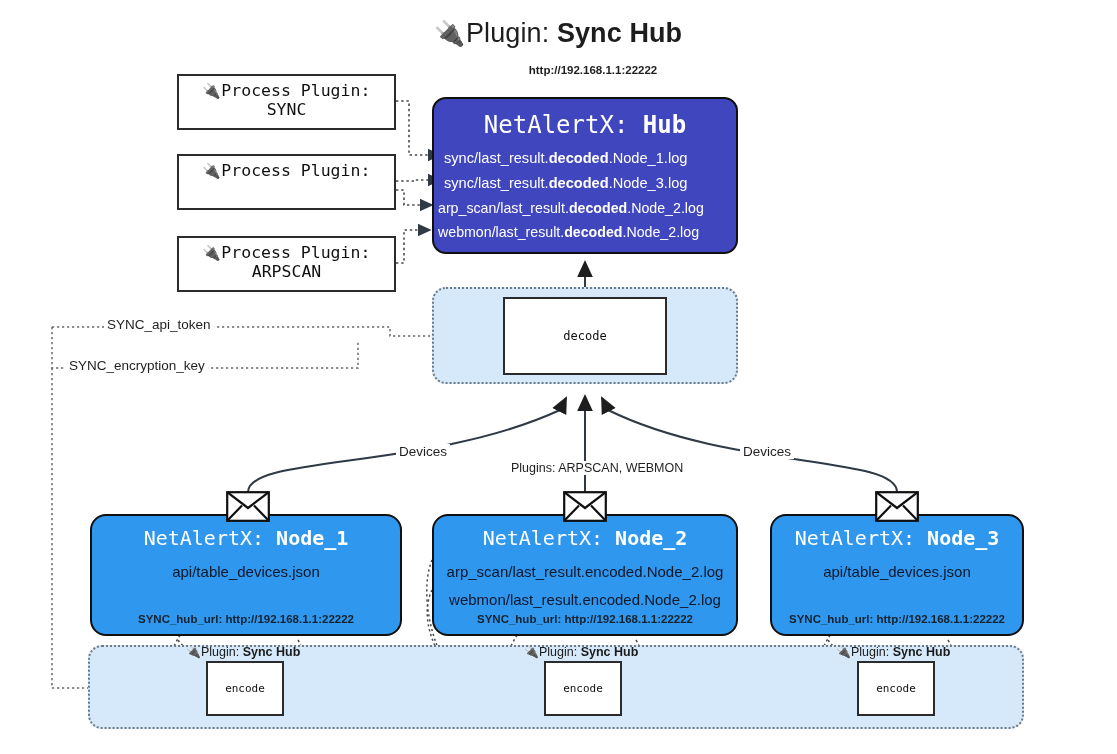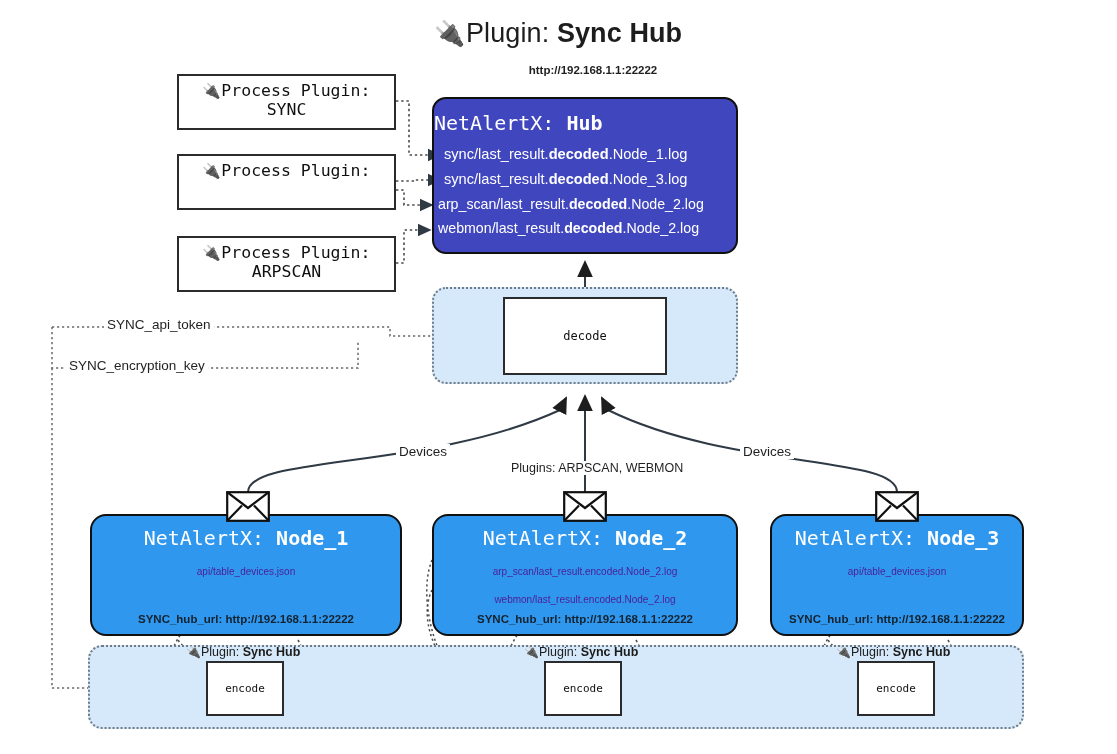--- a/index.html
+++ b/index.html
@@ -75,24 +75,24 @@
     width: 306px;
     height: 157px;
     box-sizing: border-box;
     background: #4046bd;
     border: 2px solid #101010;
     border-radius: 14px;
     z-index: 4;
   }
   .hub-title {
     margin-top: 12px;
-    text-align: left;
+    text-align: center;
     color: #ffffff;
     font-family: "DejaVu Sans Mono", "Liberation Mono", monospace;
-    font-size: 20px;
+    font-size: 24px;
     white-space: nowrap;
   }
   .hub-title b { font-weight: 700; }
   .hub-lines {
     margin-top: 7px;
     padding-left: 10px;
   }
   .hub-lines .ln {
     color: #ffffff;
     font-size: 14.6px;
@@ -161,22 +161,22 @@
     font-family: "DejaVu Sans Mono", "Liberation Mono", monospace;
     font-size: 20px;
     white-space: nowrap;
   }
   .node-title b { font-weight: 700; }
   .node-lines {
     margin-top: 8px;
     text-align: center;
   }
   .node-lines .ln {
-    color: #4c1d95;
-    font-size: 10px;
+    color: #0f172a;
+    font-size: 15px;
     line-height: 28px;
     white-space: nowrap;
   }
   .node-url {
     position: absolute;
     left: 0; bottom: 9px;
     width: 100%;
     text-align: center;
     font-size: 11.5px;
     font-weight: 700;

